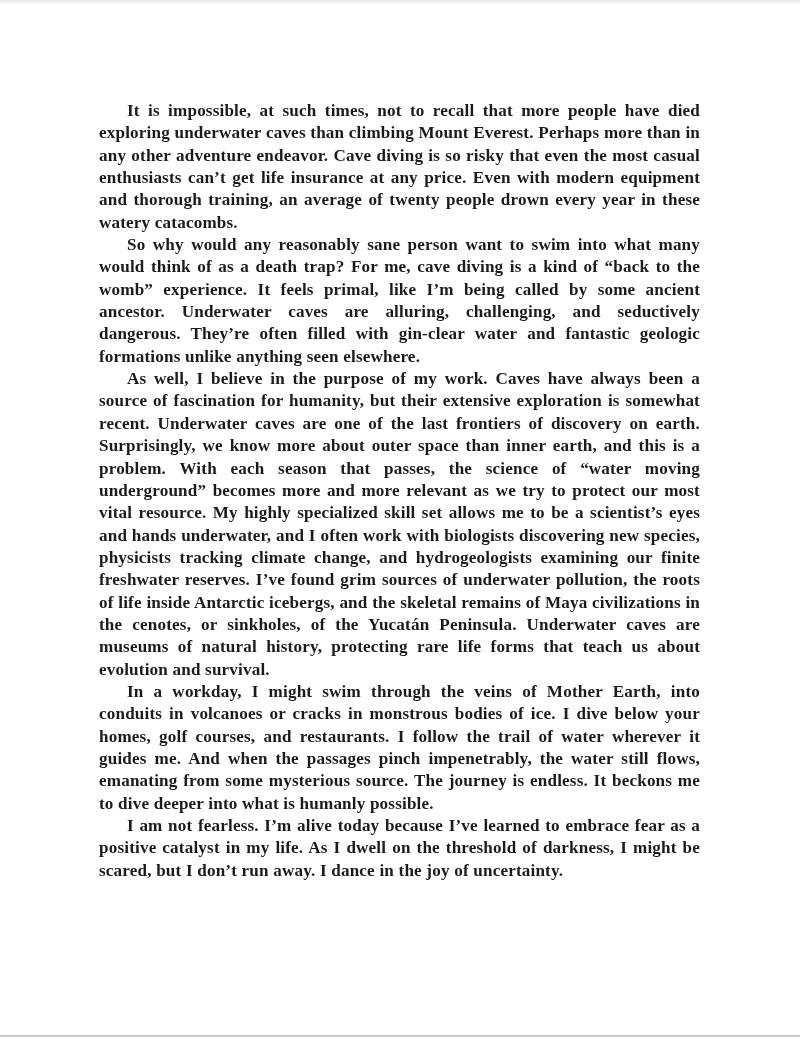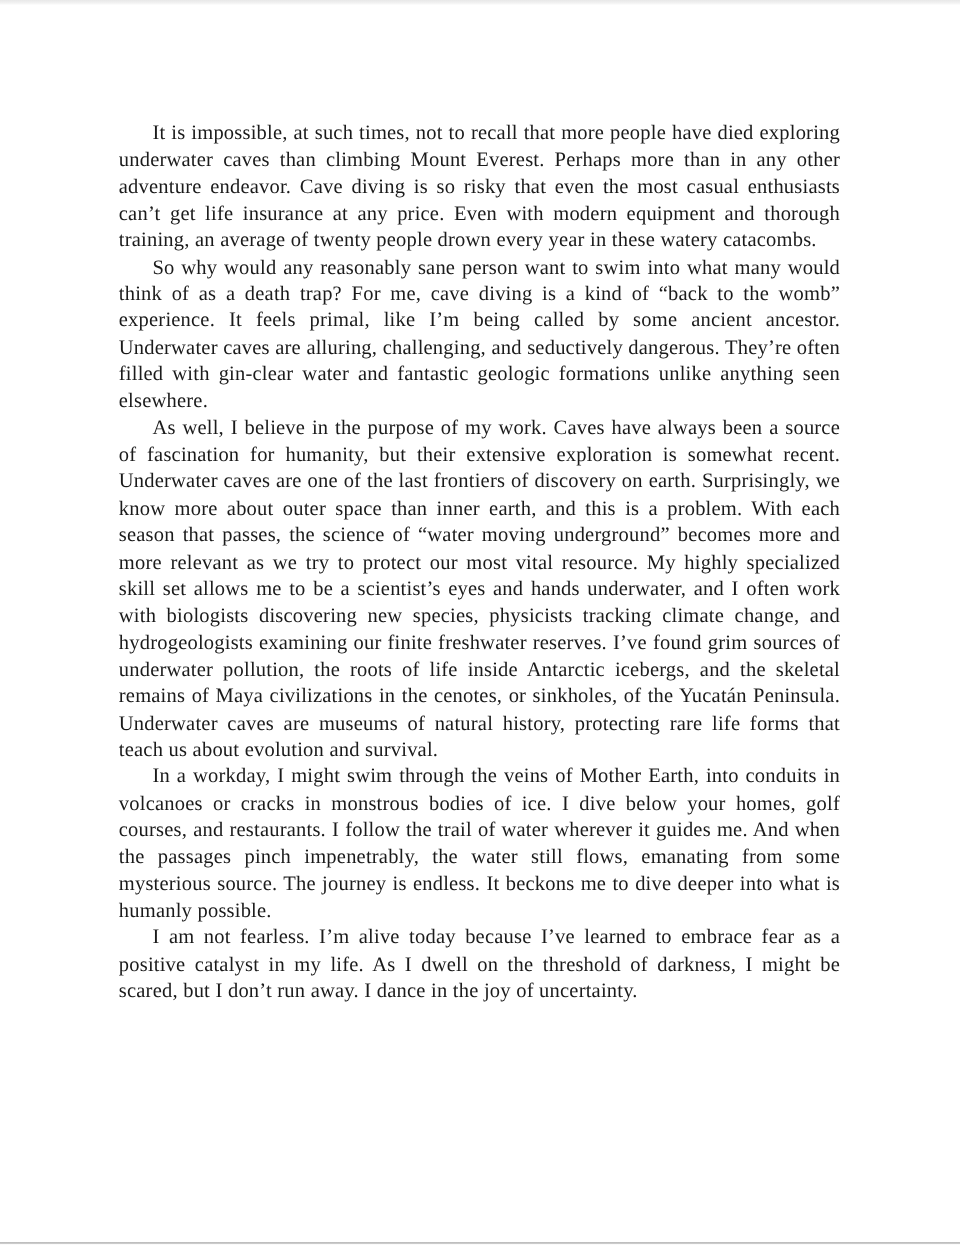--- a/index.html
+++ b/index.html
@@ -65,21 +65,21 @@
 
   .body-paragraph {
     margin: 0;
     padding: 0;
     text-align: justify;
     text-justify: inter-word;
     text-indent: 28px;
     font-size: 17.1px;
     line-height: 22.35px;
     color: #1b1b1b;
-    font-weight: 400;
+    font-weight: 700;
     -webkit-font-smoothing: antialiased;
     letter-spacing: 0.01em;
     word-spacing: 0.005em;
     hyphens: none;
   }
 
   
   .body-paragraph:last-child {
     margin-bottom: 16px;
   }

